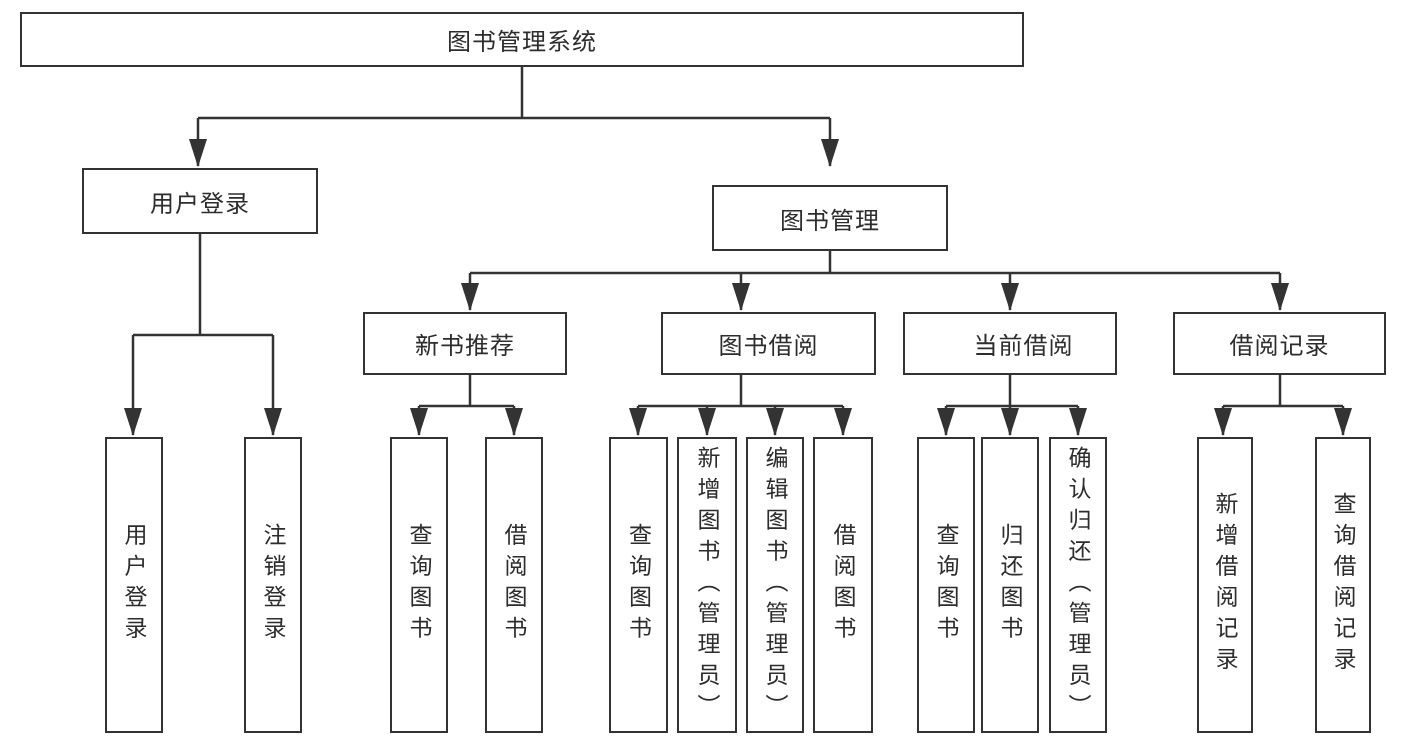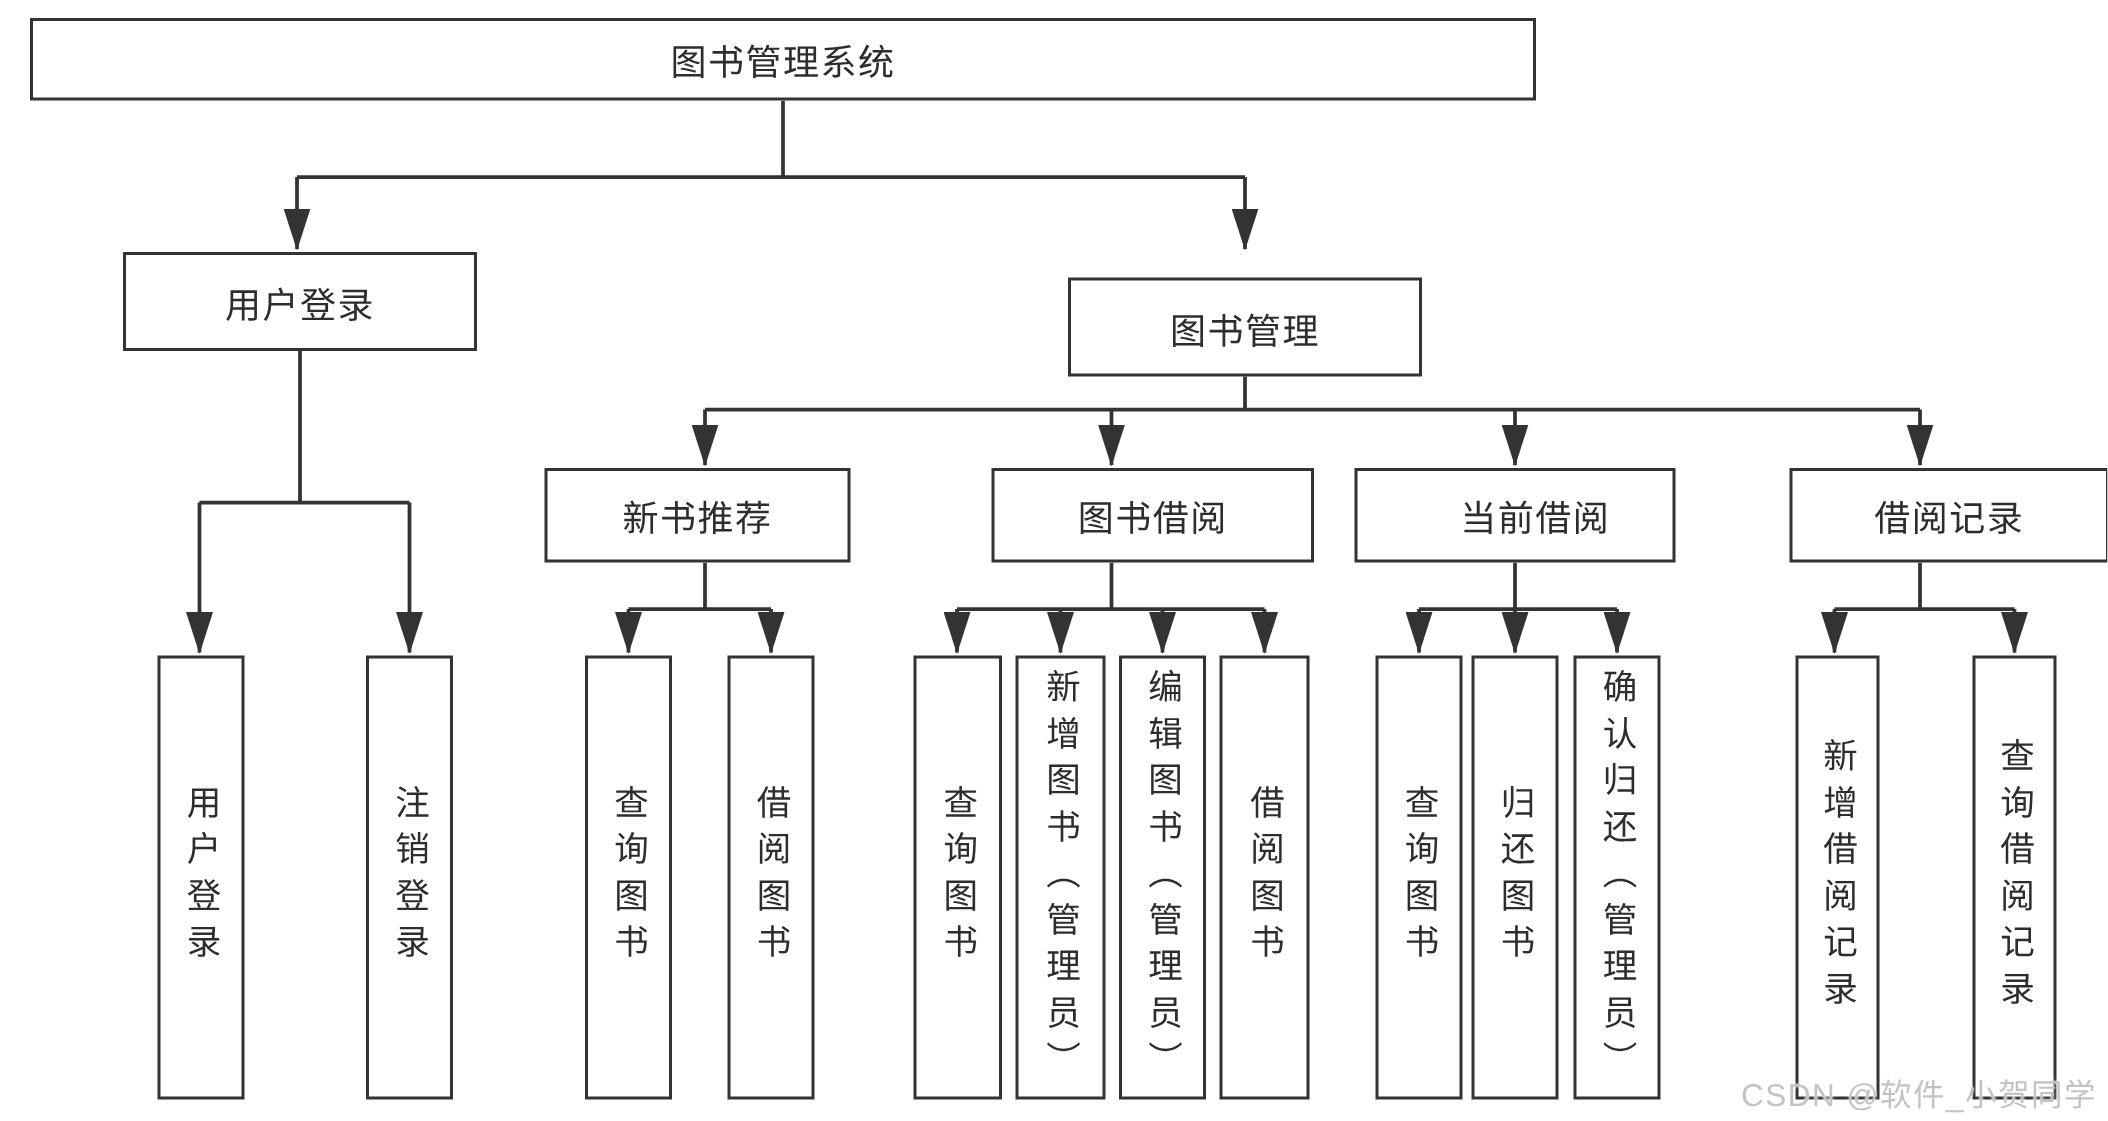--- a/index.html
+++ b/index.html
@@ -108,35 +108,34 @@
   </svg>
 
   <div class="box" style="left:20px; top:12px; width:1004px; height:55px;">图书管理系统</div>
 
   <div class="box" style="left:82px; top:168px; width:236px; height:66px;">用户登录</div>
   <div class="box" style="left:712px; top:168px; width:236px; height:66px;margin-top:17px;">图书管理</div>
 
   <div class="box" style="left:363px; top:312px; width:204px; height:63px;">新书推荐</div>
   <div class="box" style="left:661px; top:312px; width:215px; height:63px;">图书借阅</div>
   <div class="box" style="left:903px; top:312px; width:214px; height:63px;padding-left:27px;">当前借阅</div>
-  <div class="box" style="left:1173px; top:312px; width:213px; height:63px;margin-left:20px;">借阅记录</div>
+  <div class="box" style="left:1173px; top:312px; width:213px; height:63px;">借阅记录</div>
 
   <div class="box leaf" style="left:105px; top:437px; width:58px; height:296px;">用户登录</div>
   <div class="box leaf" style="left:244px; top:437px; width:58px; height:296px;">注销登录</div>
 
   <div class="box leaf" style="left:390px; top:437px; width:58px; height:296px;">查询图书</div>
   <div class="box leaf" style="left:485px; top:437px; width:58px; height:296px;">借阅图书</div>
 
   <div class="box leaf" style="left:609px; top:437px; width:59px; height:296px;">查询图书</div>
   <div class="box leaf" style="left:677px; top:437px; width:60px; height:296px;">新增图书（管理员）</div>
   <div class="box leaf" style="left:746px; top:437px; width:58px; height:296px;">编辑图书（管理员）</div>
   <div class="box leaf" style="left:813px; top:437px; width:60px; height:296px;">借阅图书</div>
 
   <div class="box leaf" style="left:917px; top:437px; width:58px; height:296px;">查询图书</div>
   <div class="box leaf" style="left:981px; top:437px; width:58px; height:296px;">归还图书</div>
   <div class="box leaf" style="left:1049px; top:437px; width:58px; height:296px;">确认归还（管理员）</div>
 
   <div class="box leaf" style="left:1197px; top:437px; width:56px; height:296px;">新增借阅记录</div>
   <div class="box leaf" style="left:1315px; top:437px; width:56px; height:296px;">查询借阅记录</div>
 
-  <div class="watermark">CSDN @软件_小贺同学</div>
 
 </div>
 
 </body></html>

